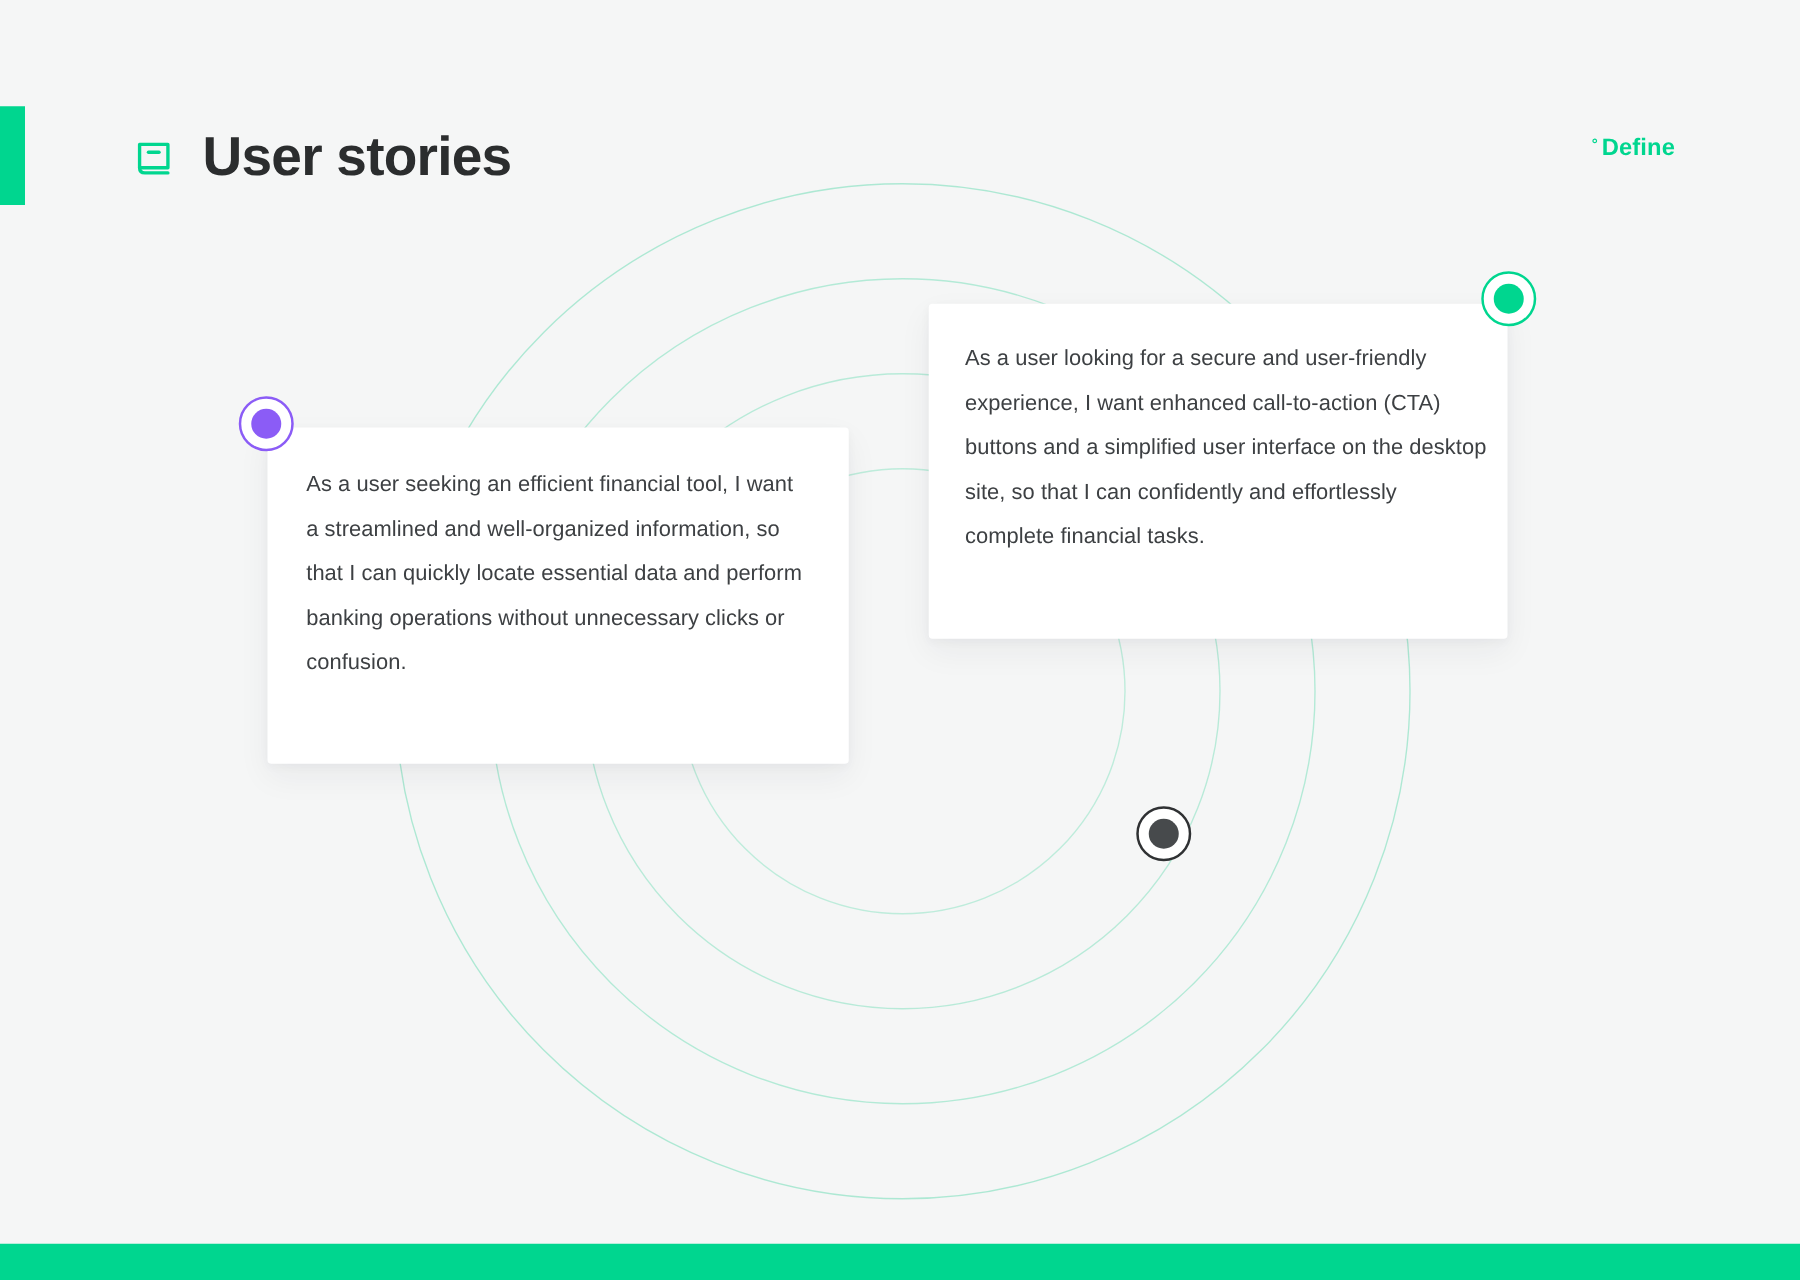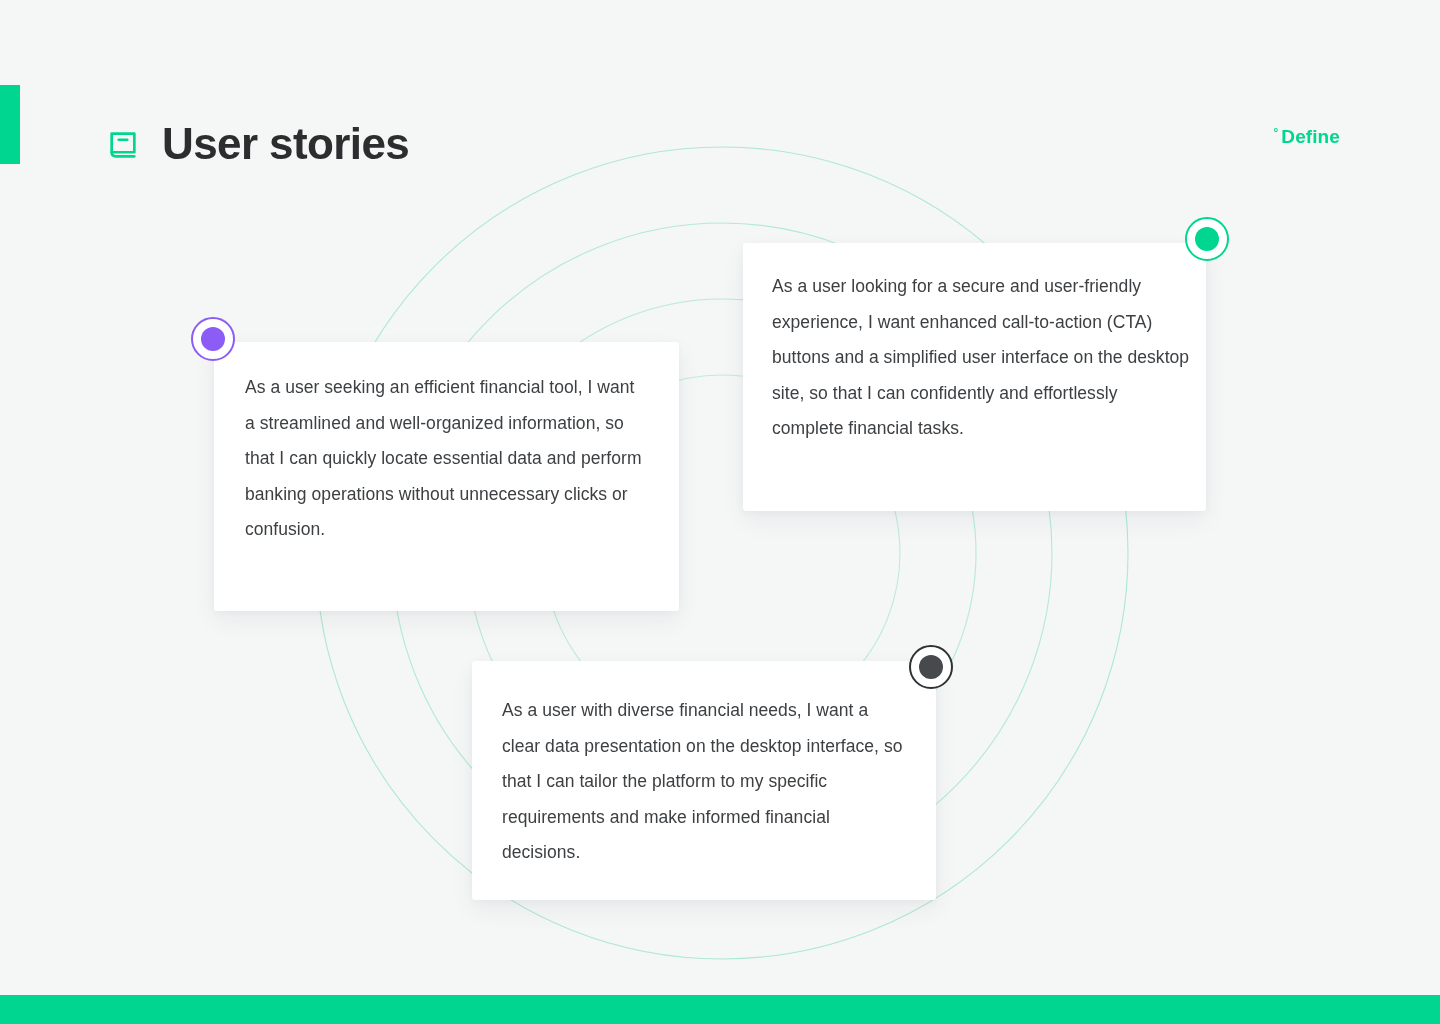--- a/index.html
+++ b/index.html
@@ -61,21 +61,20 @@
   }
 
   
   .header {
     position: absolute;
     left: 0;
     top: 96px;
     width: 1440px;
     height: 60px;
     z-index: 6;
-    margin-top: 18px;
   }
 
   .title-group {
     position: absolute;
     left: 106px;
     top: 0;
     display: flex;
     align-items: center;
     gap: 22px;
     height: 60px;
@@ -226,23 +225,20 @@
   </div>
 
   <div class="card" id="card-1">
     <div class="card-text">As a user seeking an efficient financial tool, I want a streamlined and well-organized information, so that I can quickly locate essential data and perform banking operations without unnecessary clicks or confusion.</div>
   </div>
 
   <div class="card" id="card-2">
     <div class="card-text">As a user looking for a secure and user-friendly experience, I want enhanced call-to-action (CTA) buttons and a simplified user interface on the desktop site, so that I can confidently and effortlessly complete financial tasks.</div>
   </div>
 
-  <div class="card" id="card-3">
-    <div class="card-text">As a user with diverse financial needs, I want a clear data presentation on the desktop interface, so that I can tailor the platform to my specific requirements and make informed financial decisions.</div>
-  </div>
 
   <div class="dot" id="dot-purple">
     <div class="inner"></div>
   </div>
   <div class="dot" id="dot-green">
     <div class="inner"></div>
   </div>
   <div class="dot" id="dot-dark">
     <div class="inner"></div>
   </div>

